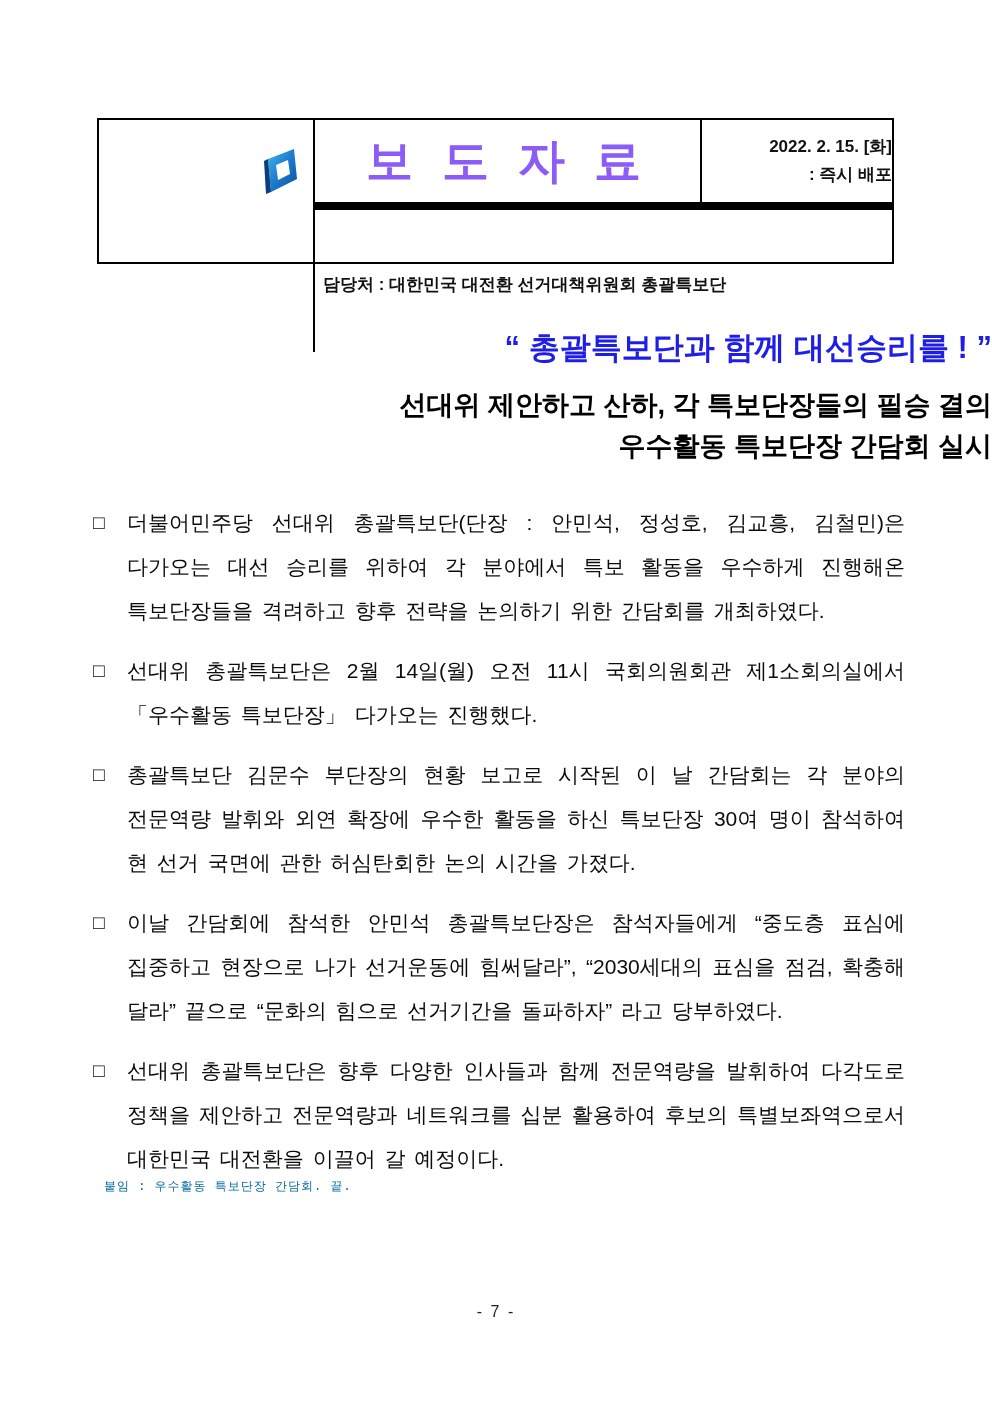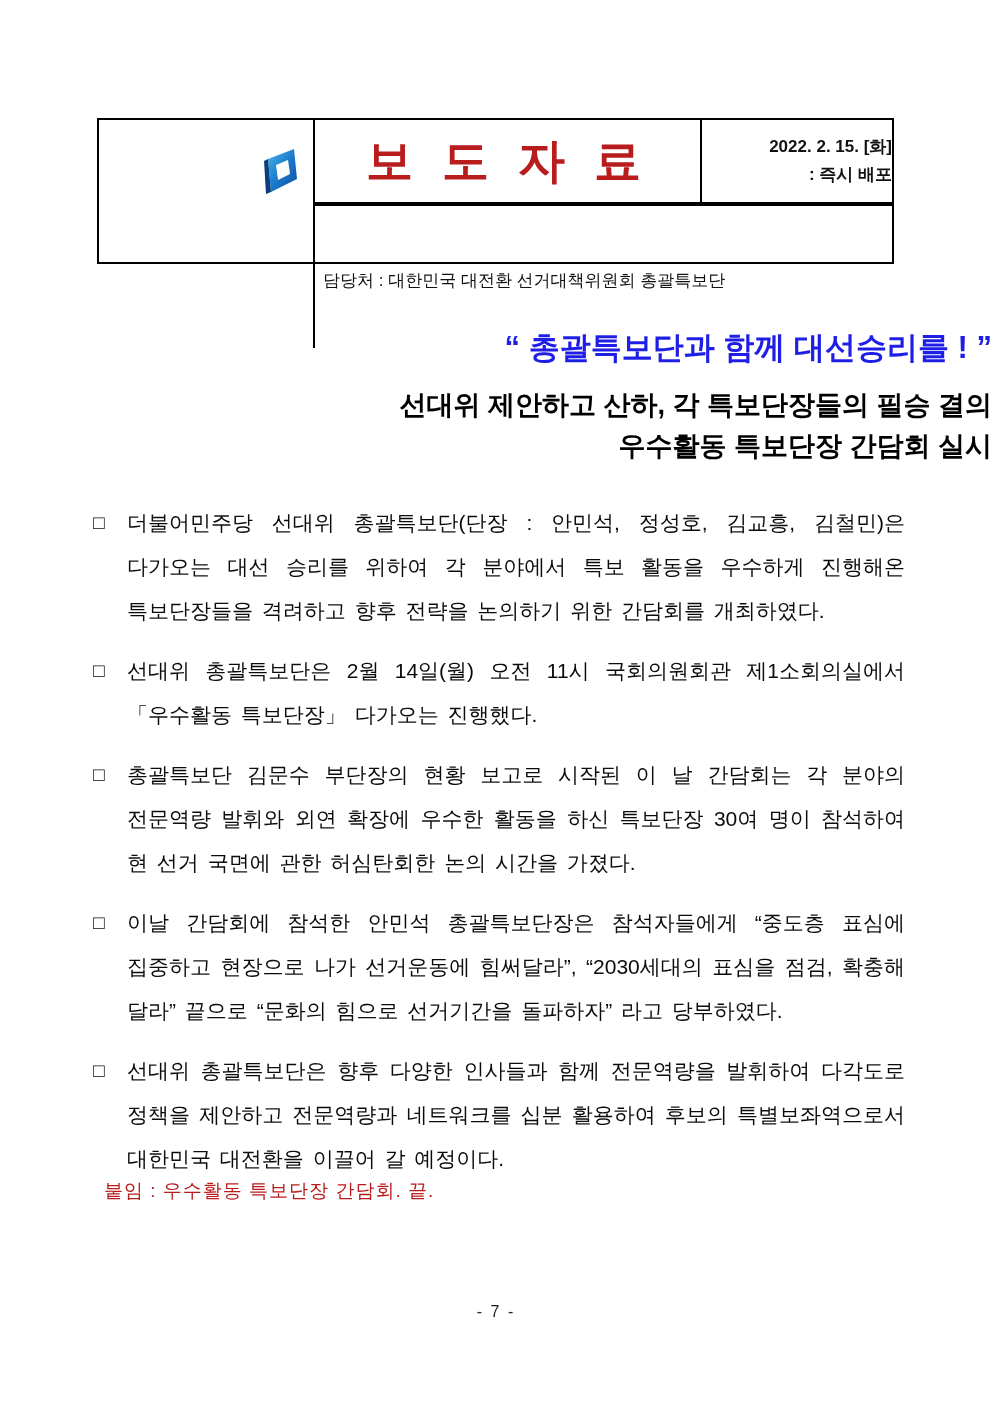--- a/index.html
+++ b/index.html
@@ -42,34 +42,34 @@
   .logo-flag {
     position:absolute; right:12px; top:26px;
     width:38px; height:56px;
   }
   .doctype-cell {
     grid-column:2; grid-row:1;
     display:flex; align-items:center; justify-content:center;
   }
   .doctype-text {
     font-size:47px; font-weight:900; letter-spacing:8px;
-    white-space:pre; color:#b91c1c;
+    white-space:pre; color:#8b5cf6;
   }
   .date-cell {
     grid-column:3; grid-row:1;
     border-left:2px solid #000;
     display:flex; flex-direction:column;
     align-items:flex-end; justify-content:center;
     font-size:17px; font-weight:bold; line-height:1.65;
   }
   .contact-cell {
     grid-column:2/4; grid-row:2;
-    border-top:4px solid #000000;
+    border-top:8px solid #000000;
     padding:7px 0 0 8px;
-    font-size:17px; font-weight:normal; line-height:27px;
+    font-size:17px; font-weight:bold; line-height:27px;
     white-space:pre-wrap;
   }
 
   
   .title-block {
     position:absolute; left:0; top:327px; width:100%;
     text-align:right;
   }
   .headline {
     font-size:31px; font-weight:900; letter-spacing:0px;
@@ -97,22 +97,22 @@
   .para .ptext {
     flex:1;
     text-align:justify;
     word-spacing:3px;
     word-break:keep-all;
   }
 
   
   .attachment-line {
     position:absolute; left:104px; top:1178px;
-    font-family:Liberation Sans, sans-serif;
-    font-size:19px; letter-spacing:1px; color:#b91c1c;
+    font-family:Liberation Mono, monospace;
+    font-size:12px; letter-spacing:1px; color:#0369a1;
     white-space:pre-wrap;
   }
   .page-number {
     position:absolute; left:0; top:1303px; width:100%;
     text-align:center; font-size:16px; color:#222;
     letter-spacing:2px; white-space:pre;
   }
 </style>
 </head>
 <body>

